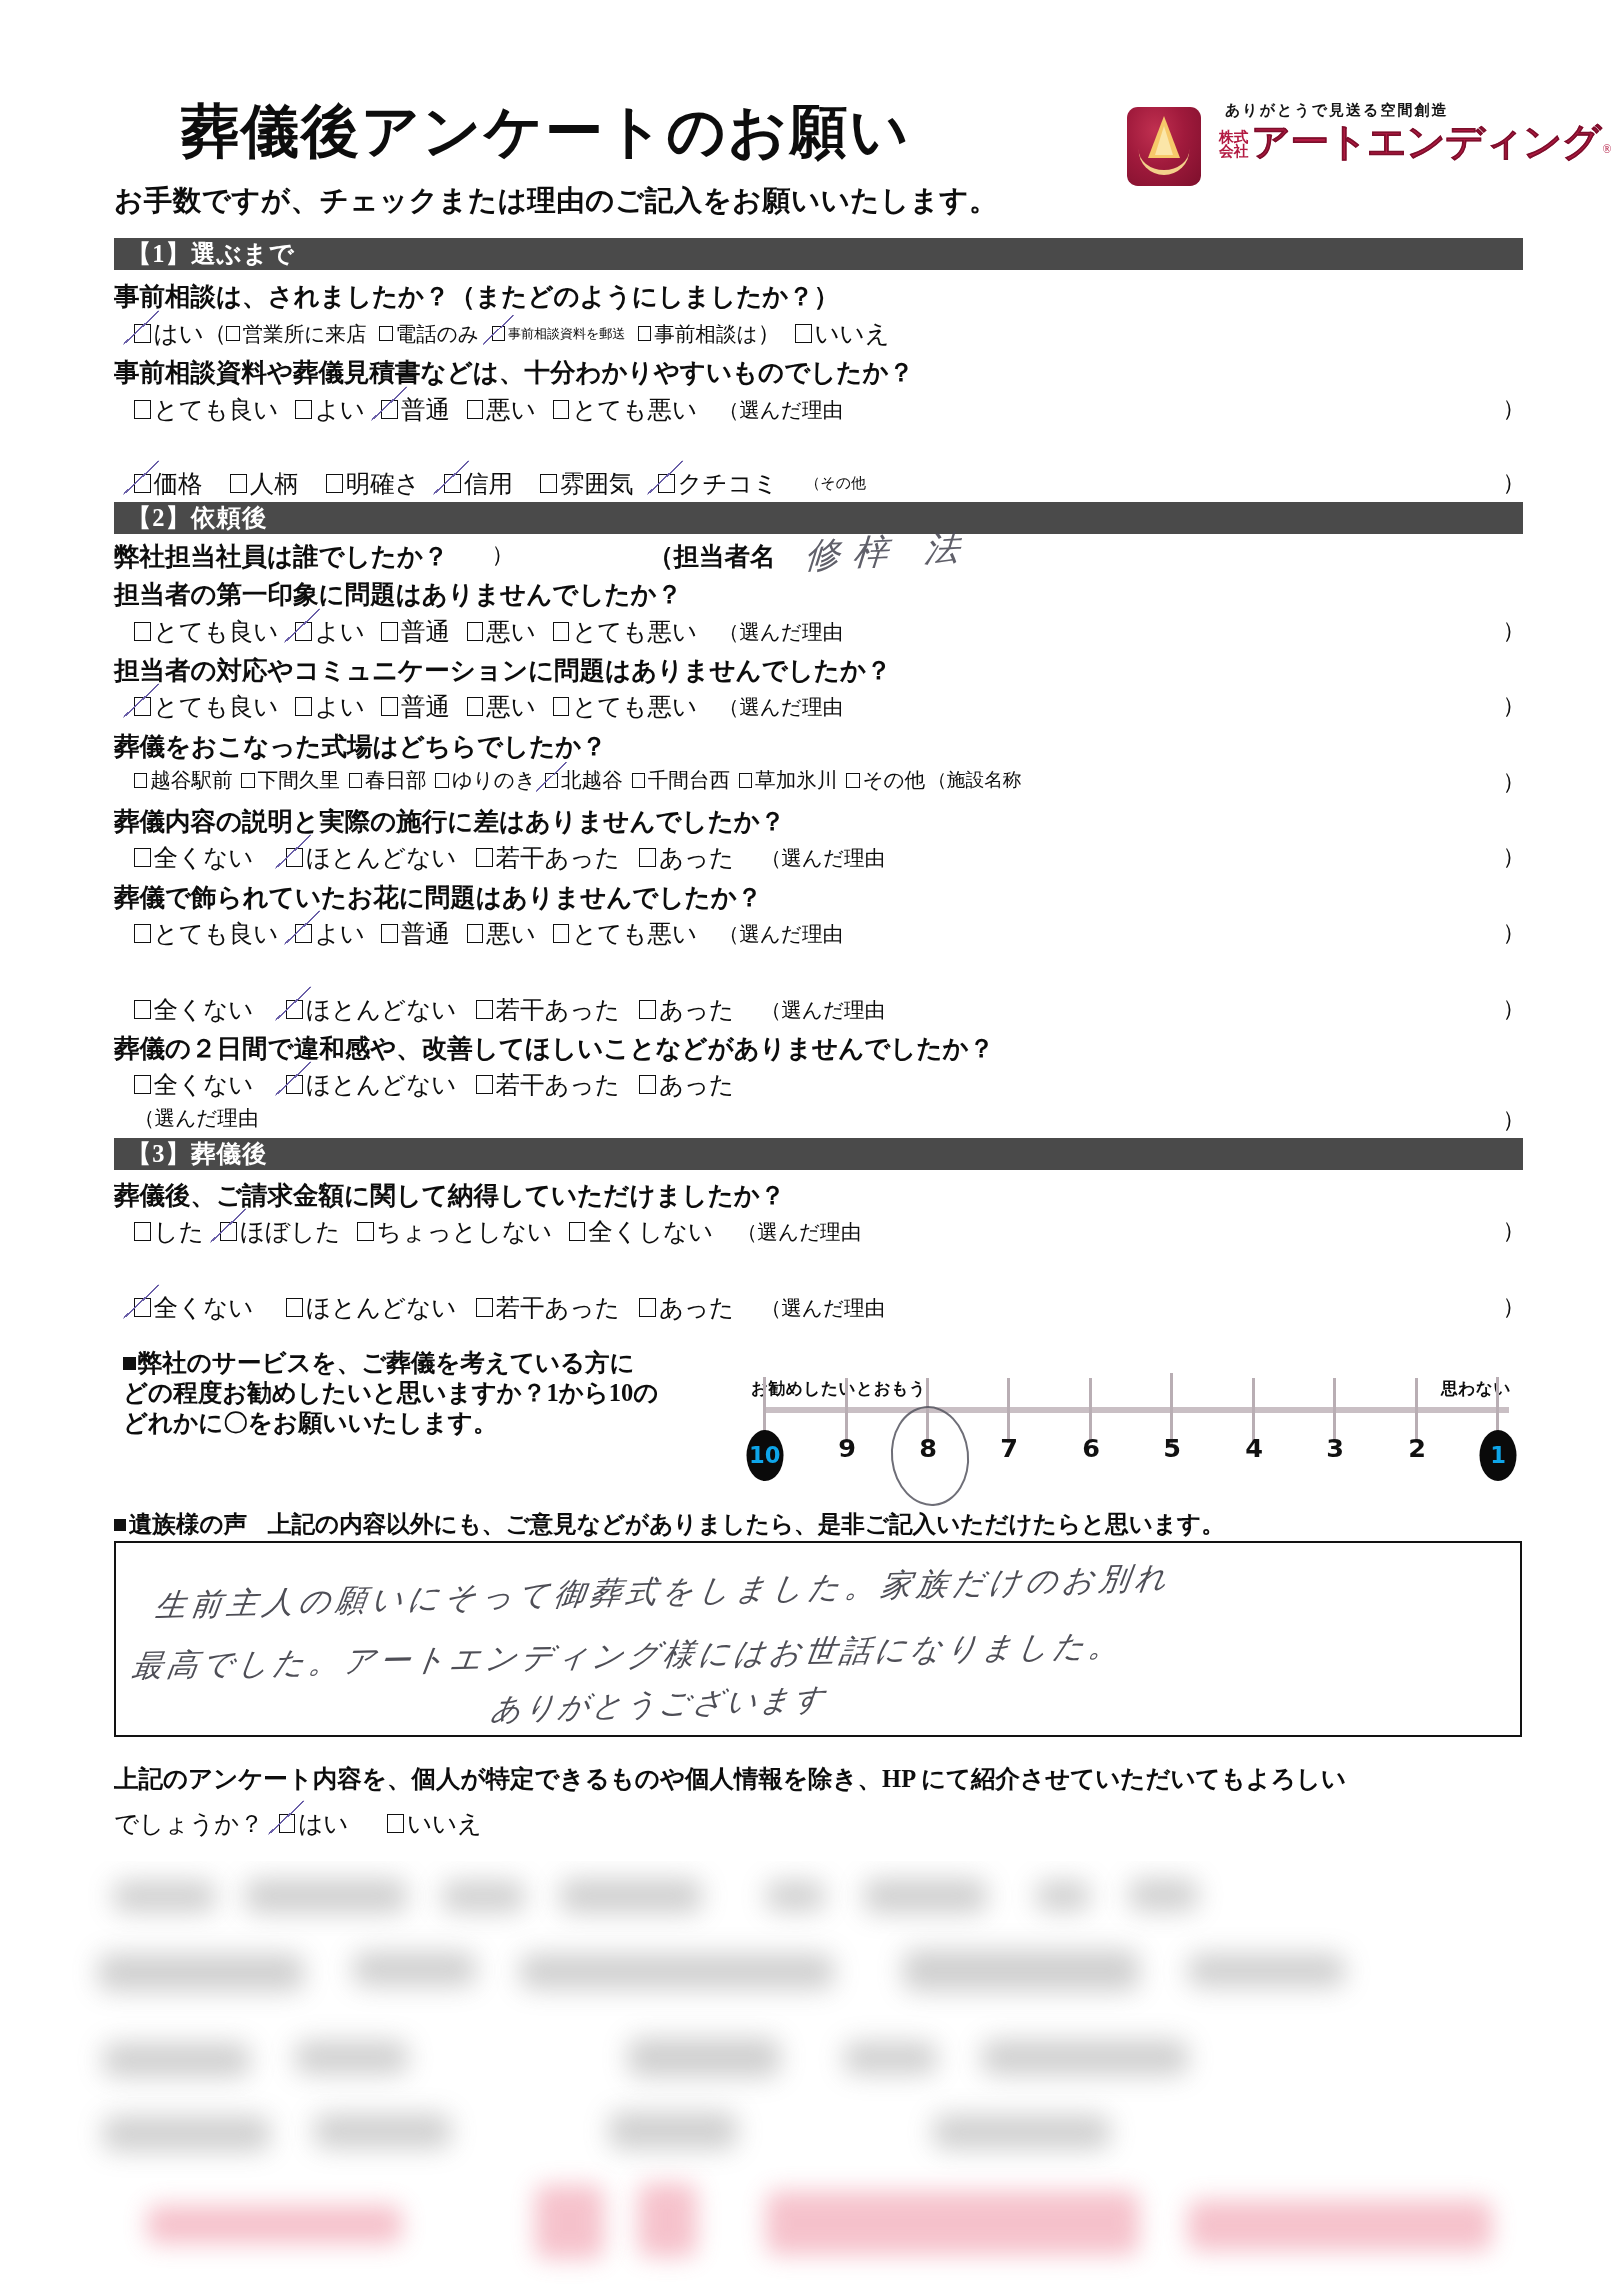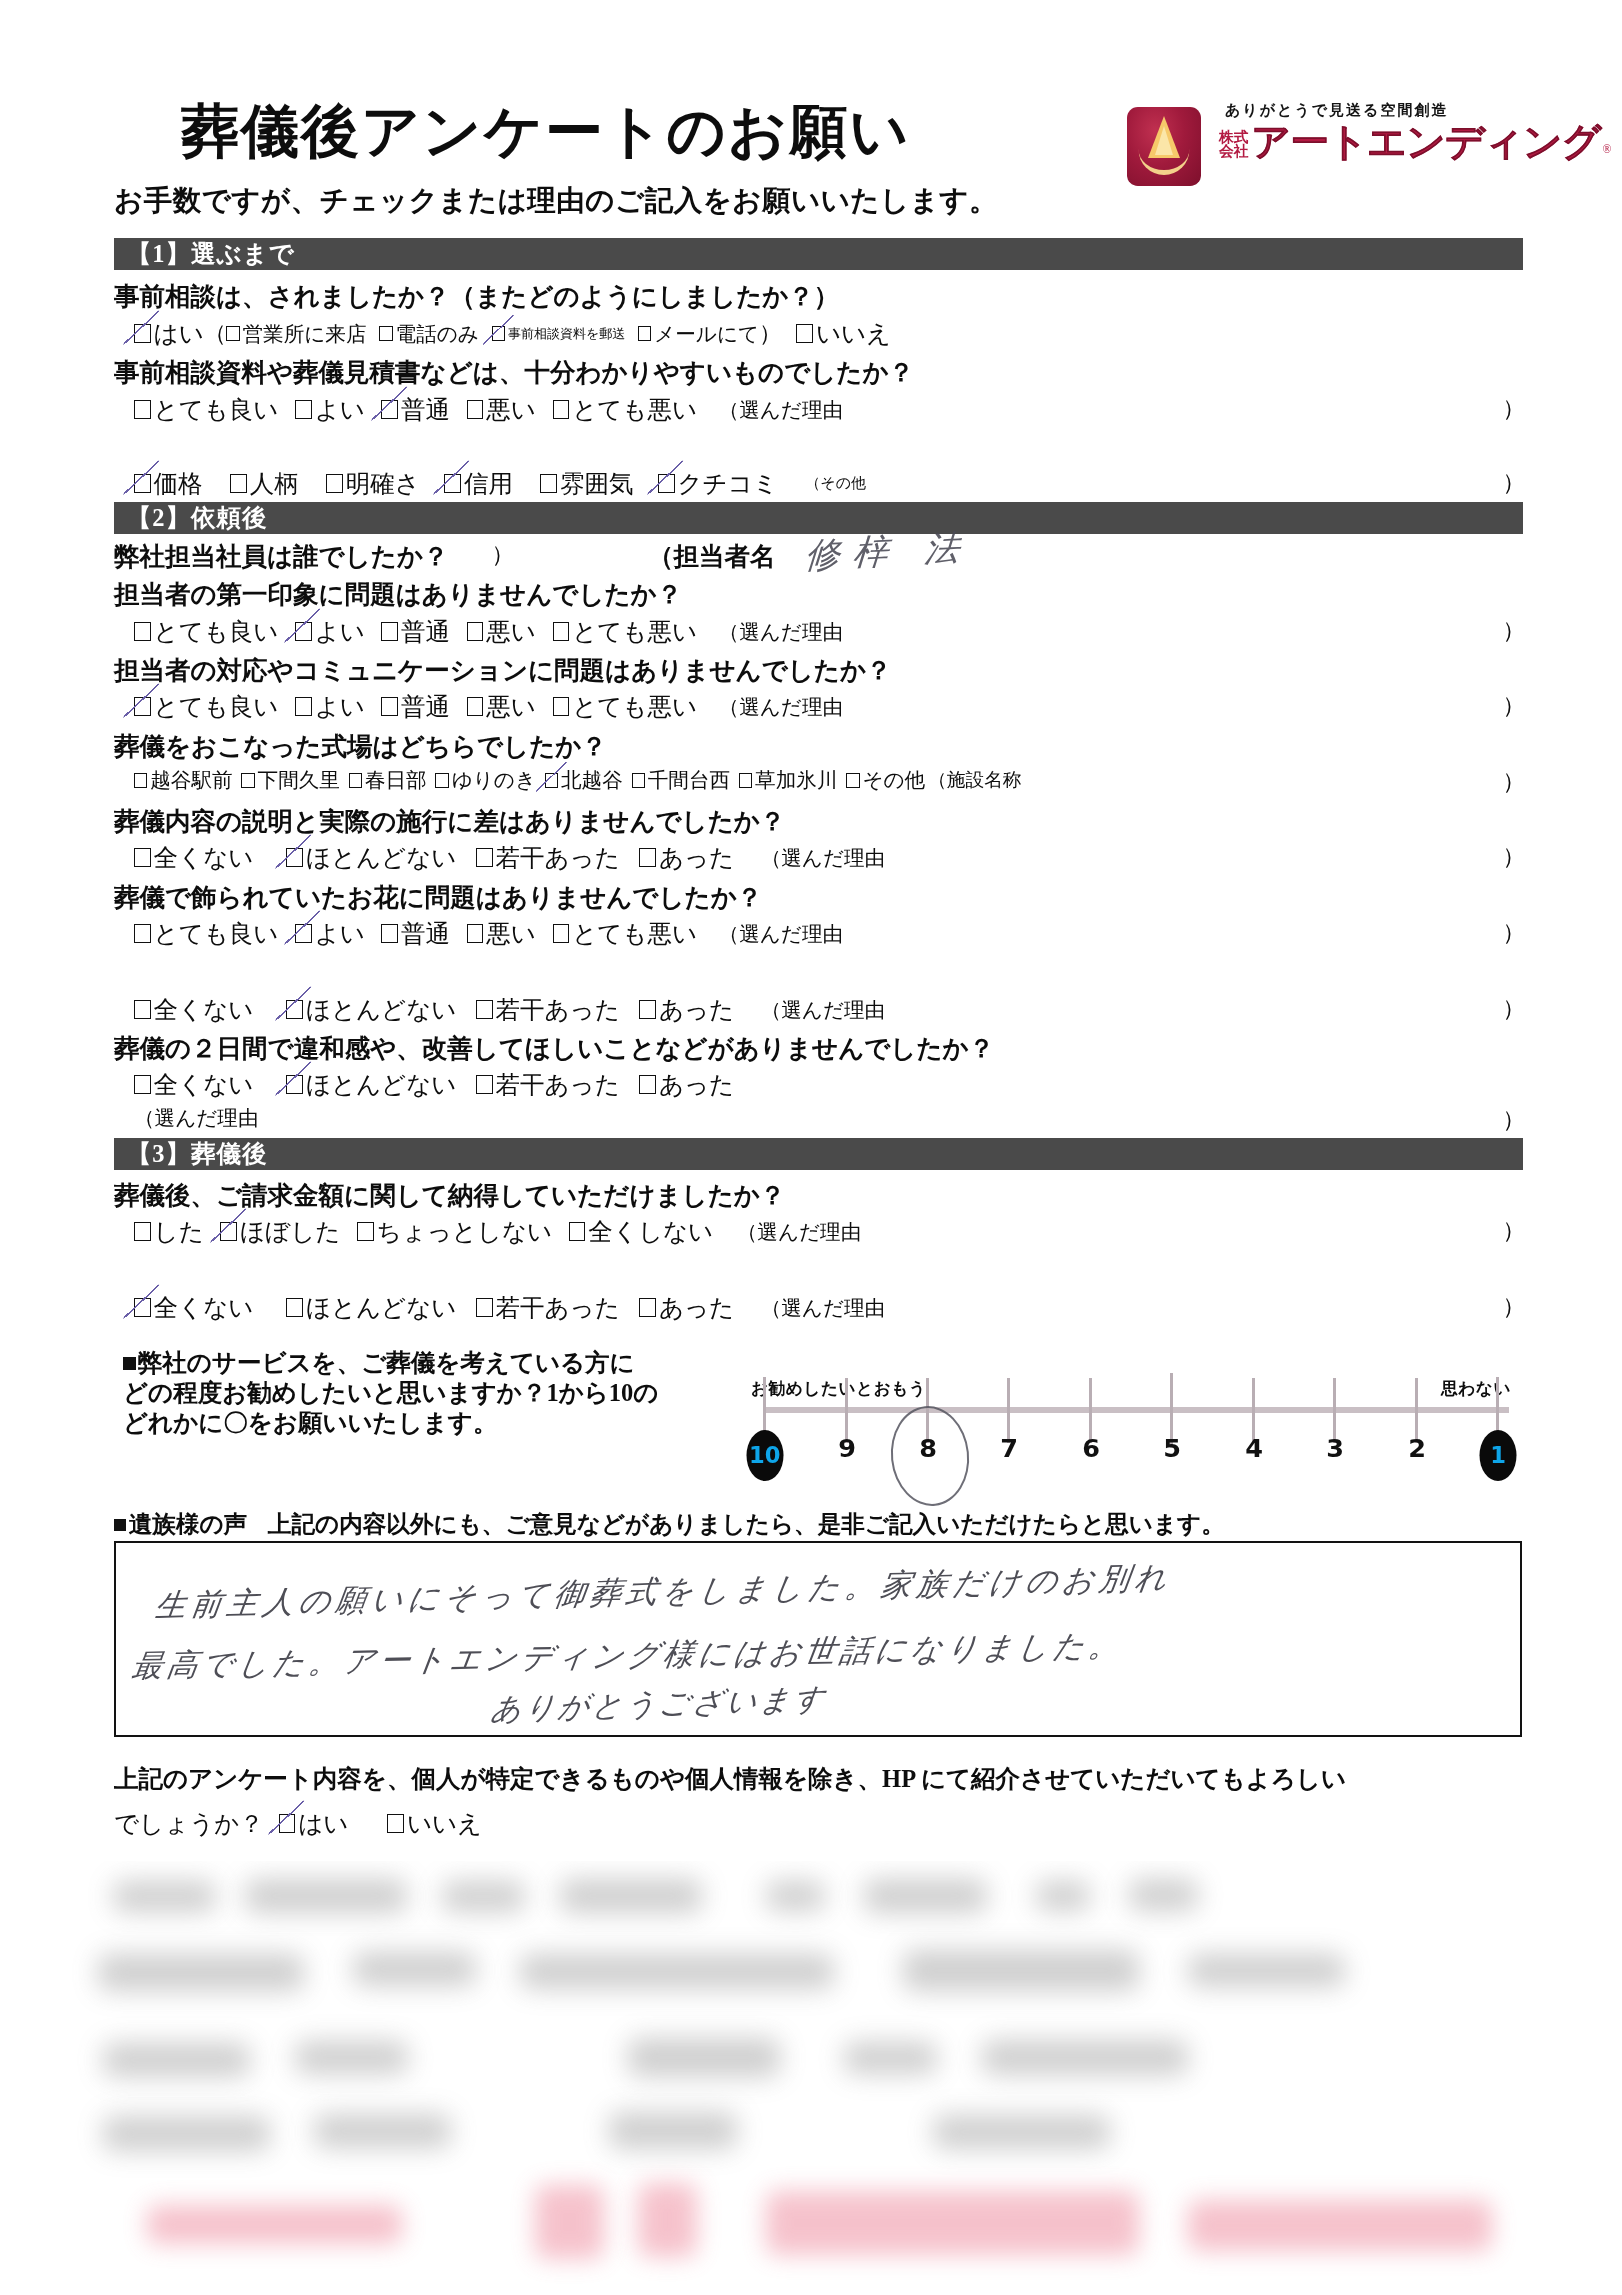--- a/index.html
+++ b/index.html
@@ -287,21 +287,21 @@
     <span class="cb sm"></span>
     <span class="lbl" style="font-size:20.6px">営業所に来店</span>
     <span class="sp" style="width:12.8px"></span>
     <span class="cb sm"></span>
     <span class="lbl" style="font-size:20.6px">電話のみ</span>
     <span class="sp" style="width:12.8px"></span>
     <span class="cb sm checked"></span>
     <span class="lbl" style="font-size:13px">事前相談資料を郵送</span>
     <span class="sp" style="width:12.8px"></span>
     <span class="cb sm"></span>
-    <span class="lbl" style="font-size:20.6px">メールにて</span>
+    <span class="lbl" style="font-size:20.6px">事前相談は</span>
     <span class="paren">）</span>
     <span class="sp" style="width:14.7px"></span>
     <span class="cb"></span>
     <span class="lbl">いいえ</span>
   </div>
 
   <div class="q" style="top:355px">事前相談資料や葬儀見積書などは、十分わかりやすいものでしたか？</div>
   <div class="opts" style="top:393px">
     <span class="cb"></span>
     <span class="lbl">とても良い</span>

